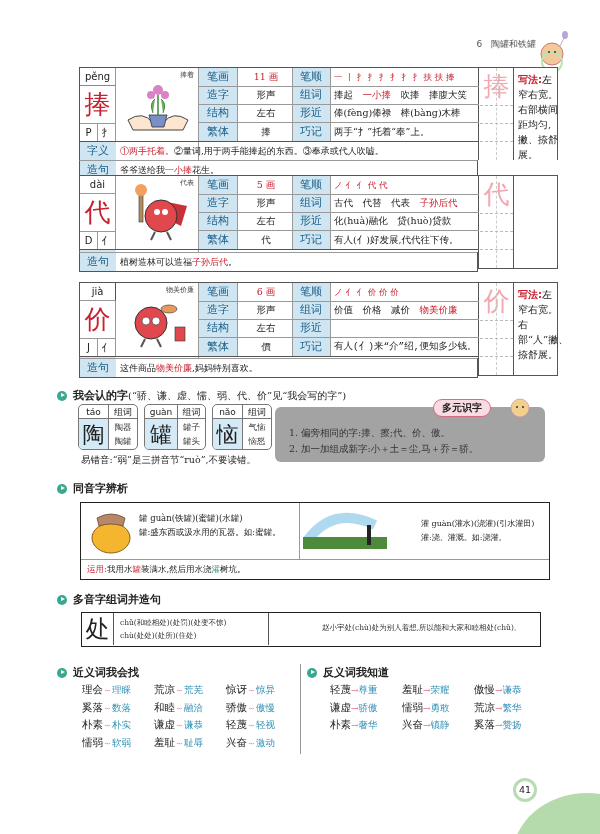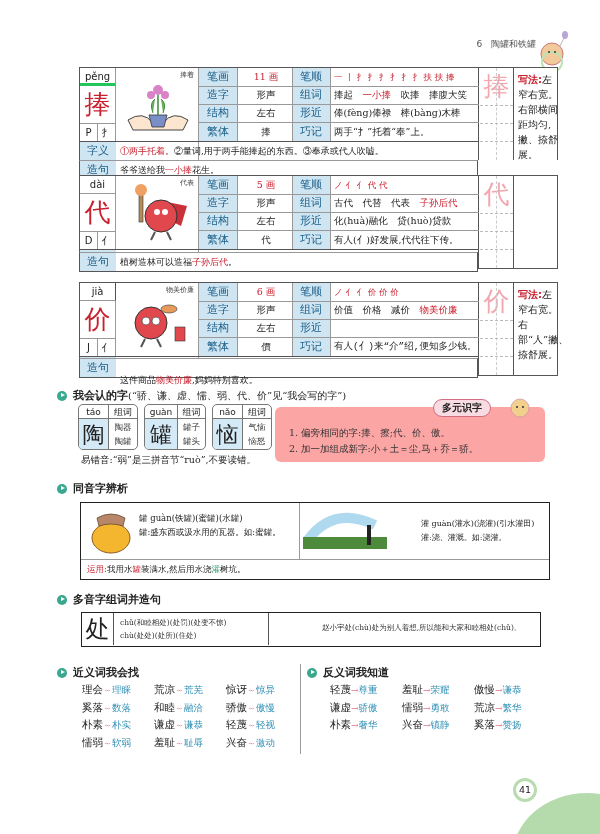--- a/index.html
+++ b/index.html
@@ -34,21 +34,21 @@
   .sec-title .dot::after { content: ""; position: absolute; left: 3.5px; top: 2.5px; border-left: 4px solid #fff; border-top: 2.5px solid transparent; border-bottom: 2.5px solid transparent; }
   .sec-title .note { font-weight: normal; font-family: "DejaVu Serif", serif; font-size: 10px; }
 
   
   .rc { position: absolute; top: 404px; height: 46px; border: 1px solid #777; border-radius: 5px; background: #fff; overflow: hidden; }
   .rc .py { position: absolute; left: 0; top: 0; width: 30px; height: 14px; font-family: "DejaVu Sans", sans-serif; font-size: 9px; text-align: center; line-height: 14px; border-right: 1px solid #777; border-bottom: 1px solid #777; }
   .rc .zc { position: absolute; left: 30px; top: 0; right: 0; height: 14px; font-size: 9px; text-align: center; line-height: 14px; border-bottom: 1px solid #777; font-family: "DejaVu Sans", sans-serif; }
   .rc .ch { position: absolute; left: 0; top: 14px; width: 30px; bottom: 0; background: #d4eaf6; font-size: 22px; text-align: center; line-height: 32px; border-right: 1px solid #777; font-family: "DejaVu Sans", sans-serif; }
   .rc .words { position: absolute; left: 30px; right: 0; top: 15px; font-size: 8.5px; line-height: 14px; text-align: center; color: #333; }
   .mistake { position: absolute; left: 81px; top: 454px; font-size: 9.5px; }
-  .multi { position: absolute; left: 275px; top: 407px; width: 270px; height: 55px; background: #fca5a5; border-radius: 6px; }
+  .multi { position: absolute; left: 275px; top: 407px; width: 270px; height: 55px; background: #a3a3a3; border-radius: 6px; }
   .multi .badge { position: absolute; left: 158px; top: -8px; padding: 1px 8px; border: 1px solid #d36d81; background: #f9dce3; color: #222; border-radius: 10px; font-family: "DejaVu Sans", sans-serif; font-weight: bold; font-size: 10px; }
   .multi .lines { position: absolute; left: 14px; top: 18px; font-size: 9.5px; line-height: 16px; color: #333; }
 
   
   .homo { position: absolute; left: 80px; top: 502px; width: 470px; height: 78px; border: 1.5px solid #222; }
   .homo .top { position: absolute; left: 0; top: 0; right: 0; height: 57px; border-bottom: 1px solid #999; }
   .homo .divider { position: absolute; left: 218px; top: 0; height: 57px; width: 1px; background: #999; }
   .homo .text1 { position: absolute; left: 58px; top: 8px; width: 155px; font-size: 8.5px; line-height: 14px; }
   .homo .text2 { position: absolute; left: 340px; top: 14px; width: 125px; font-size: 8px; line-height: 14px; }
   .homo .use { position: absolute; left: 6px; top: 61px; font-size: 8.5px; }
@@ -85,21 +85,21 @@
   <line x1="22" y1="16" x2="27" y2="6" stroke="#888" stroke-width="0.6"></line>
   <ellipse cx="27" cy="5" rx="3" ry="4" fill="#b8a6d8"></ellipse>
   <circle cx="11" cy="22" r="1" fill="#333"></circle>
     <circle cx="17" cy="22" r="1" fill="#333"></circle>
 </svg>
 
 <div id="cards"></div>
 
 <div class="char-card" style="top:67px;">
   <div class="grid">
-    <div class="cell pinyin" style="left:0;top:0;width:36px;height:18px;line-height:18px;border-right:1px solid #999;border-bottom:3px solid #22c55e;">pěng</div>
+    <div class="cell pinyin" style="left:0;top:0;width:36px;height:18px;line-height:18px;border-right:1px solid #999;border-bottom:1px solid #22c55e;">pěng</div>
     <div class="cell bigchar" style="left:0;top:18px;width:36px;height:37px;border-right:1px solid #999;">捧</div>
     <div class="cell pinyin" style="left:0;top:55px;width:18px;height:18px;line-height:18px;border-top:1px solid #999;border-right:1px solid #999;">P</div>
     <div class="cell pinyin" style="left:18px;top:55px;width:18px;height:18px;line-height:18px;border-top:1px solid #999;border-right:1px solid #999;">扌</div>
     <div class="img-box" style="left:37px;top:0;width:81px;height:73px;">
       <span class="img-cap">捧着</span>
       <svg width="70" height="60" viewBox="0 0 70 60">
           <path d="M5 45 Q20 35 30 48 L40 48 Q50 35 65 45 L60 55 L10 55 Z" fill="#fde6cf" stroke="#444" stroke-width="1"></path>
           <path d="M26 40 L44 40 L41 52 L29 52 Z" fill="#7a8fc8" stroke="#333" stroke-width="0.8"></path>
           <path d="M35 40 L35 20" stroke="#3a8a3a" stroke-width="1.5"></path>
           <path d="M30 38 Q26 28 32 24 M40 38 Q44 28 38 24" stroke="#3a8a3a" fill="#6cb05a"></path>
@@ -262,21 +262,21 @@
     <div class="t-char">价</div>
     <div class="dash-v"></div>
       <div class="dash-h" style="top:37px;"></div>
       <div class="dash-h" style="top:55px;"></div>
       <div class="dash-h" style="top:73px;"></div>
   </div>
   <div class="tip"><span class="t-label">写法:</span><span>左窄右宽。右部“人”撇、捺舒展。</span></div>
 </div>
 <div style="position:absolute;left:79px;top:358px;width:399px;height:20px;border:1px solid #555;border-top:1px solid #999;background:#fff;">
   <div class="cell lbl" style="left:0;top:0;width:36px;height:18px;line-height:18px;">造句</div>
-  <div class="cell" style="left:40px;top:1px;width:350px;font-size:9px;margin-top:12px;"><span>这件商品</span><span class="red">物美价廉</span><span>,妈妈特别喜欢。</span></div>
+  <div class="cell" style="left:40px;top:1px;width:350px;font-size:9px;"><span>这件商品</span><span class="red">物美价廉</span><span>,妈妈特别喜欢。</span></div>
 </div>
 
 <div class="sec-title" style="left:57px;top:388px;">
   <span class="dot"></span>
   <span>我会认的字</span>
     <span class="note">(“骄、谦、虚、懦、弱、代、价”见“我会写的字”)</span>
 </div>
 <div class="rc" style="left:78px;width:60px;">
   <div class="py">táo</div>
     <div class="zc">组词</div>

